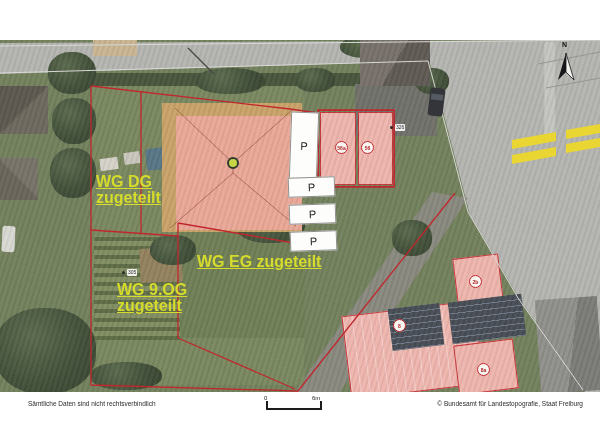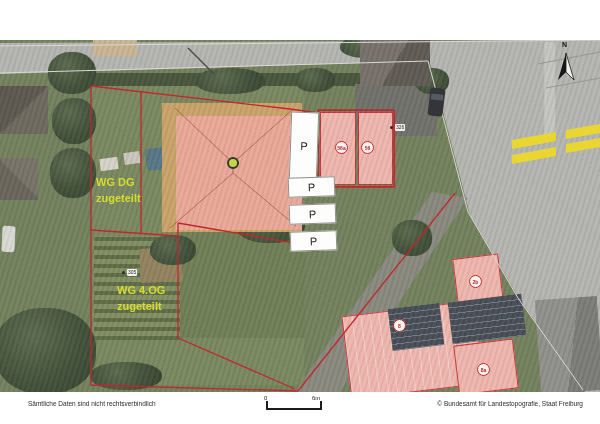--- a/index.html
+++ b/index.html
@@ -21,21 +21,21 @@
   .road{background:#b4b4b1;}
   .tree{border-radius:46%;background:radial-gradient(circle at 38% 32%, #5a6a4d 0%, #42503a 55%, #36422e 100%);}
   .lawn{background:#79875f;}
   .pinkb{background:#eeb5ae;border:1px solid rgba(193,39,45,.9);box-sizing:border-box;}
   .solar{background:#474c55;background-image:repeating-linear-gradient(0deg, rgba(160,175,195,.45) 0 1px, transparent 1px 6px);}
   .pbox{background:#fdfdfb;border:1px solid #8f8f8c;box-sizing:border-box;display:flex;
         align-items:center;justify-content:center;font-size:11px;color:#1c1c1c;z-index:45;}
   .circle{width:13px;height:13px;border-radius:50%;background:#f8f4f0;border:1.5px solid #c1272d;
           box-sizing:border-box;display:flex;align-items:center;justify-content:center;
           font-size:5px;font-weight:bold;color:#b01f24;z-index:55;}
-  .ylabel{color:#d6dc2c;font-size:11px;font-weight:bold;line-height:16px;z-index:50;white-space:nowrap;}
+  .ylabel{color:#d6dc2c;font-size:16px;font-weight:bold;line-height:16px;z-index:50;white-space:nowrap;text-decoration:underline;}
   .slabel{background:rgba(255,255,255,.9);border-radius:1px;font-size:5px;color:#2e2e2e;
           padding:0 1px;line-height:7px;z-index:50;}
   .pdot{width:3px;height:3px;background:#2a2a2a;border-radius:50%;z-index:50;}
   .north-n{font-size:7px;font-weight:bold;color:#111;z-index:56;}
   .grain{position:absolute;inset:0;z-index:35;pointer-events:none;
          background:repeating-linear-gradient(107deg, rgba(20,30,10,.05) 0 2px, rgba(245,245,235,.04) 2px 5px);}
   .linework{position:absolute;left:0;top:0;z-index:40;pointer-events:none;}
   
   .footer{position:absolute;left:0;top:392px;width:600px;height:32px;background:#fff;}
   .f-disc{position:absolute;left:28px;top:8px;font-size:6.5px;color:#2a2a2a;}
@@ -175,22 +175,25 @@
         <span>8</span>
       </div>
     <div class="abs circle" style="left:477px;top:323px;">
         <span>8a</span>
       </div>
 
     <div class="abs ylabel" style="left:96px;top:134px;">
       <div>WG DG</div>
       <div>zugeteilt</div>
     </div>
+    <div class="abs ylabel" style="left:197px;top:214px;">
+      <div>WG EG zugeteilt</div>
+    </div>
     <div class="abs ylabel" style="left:117px;top:242px;">
-      <div>WG 4.OG</div>
+      <div>WG 9.OG</div>
       <div>zugeteilt</div>
     </div>
 
     <div class="abs pdot" style="left:122px;top:231px;"></div>
     <div class="abs slabel" style="left:127px;top:229px;">
       <span>305</span></div>
     <div class="abs pdot" style="left:390px;top:86px;"></div>
     <div class="abs slabel" style="left:395px;top:84px;">
       <span>326</span></div>
 

